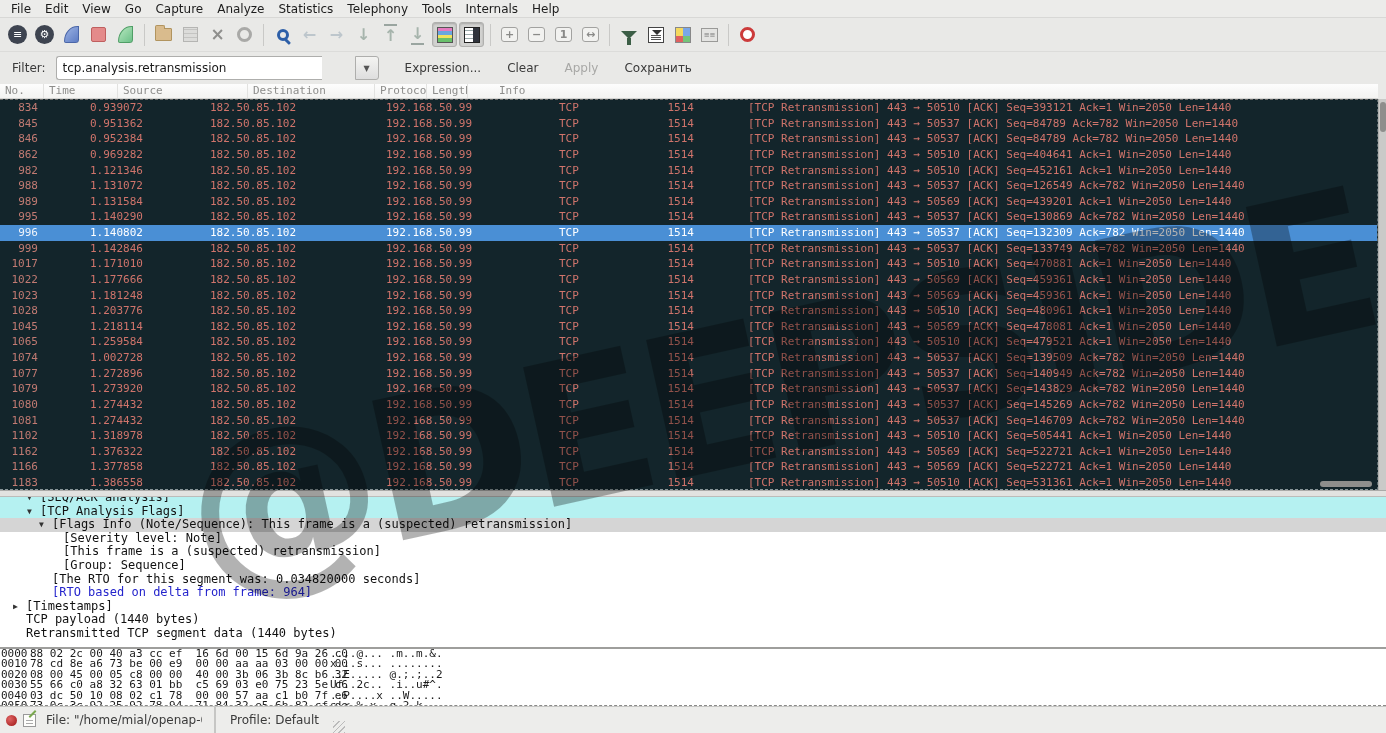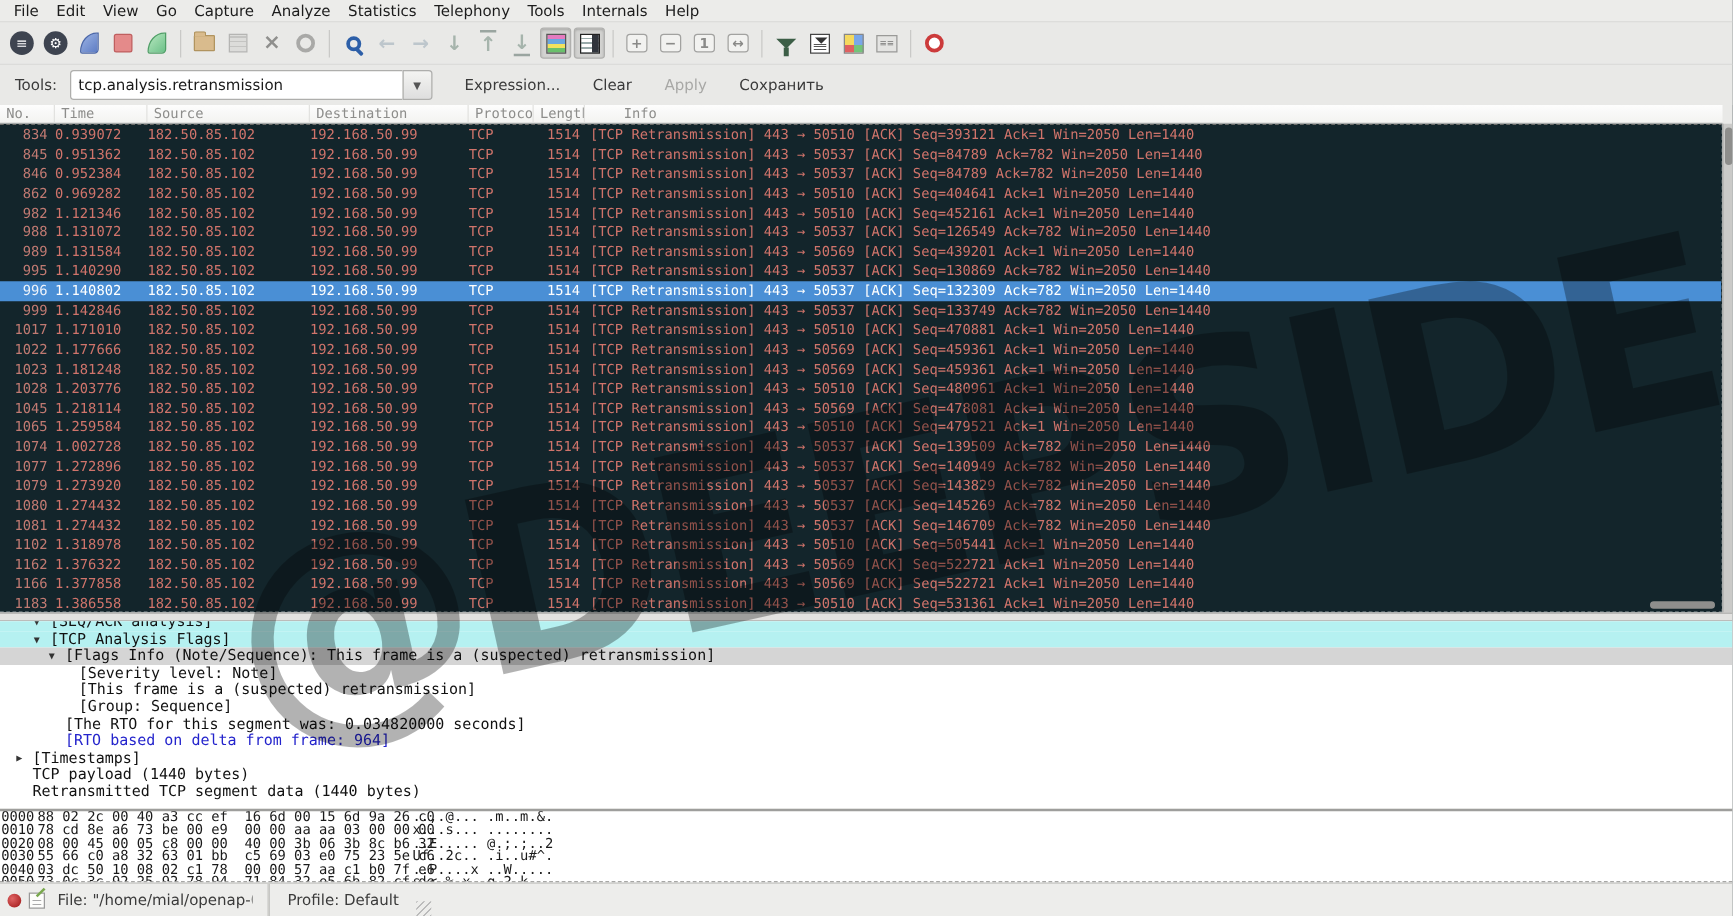--- a/index.html
+++ b/index.html
@@ -56,21 +56,21 @@
   .quads { width:16px; height:16px; border:1px solid #888;
            background:linear-gradient(90deg,#f5d95e 0 50%,#7aa7e8 50% 100%) top/16px 8px no-repeat,
                       linear-gradient(90deg,#e06060 0 50%,#74c47a 50% 100%) bottom/16px 8px no-repeat; }
   .prefbox { width:17px; height:14px; border:1px solid #9a9a98; background:#e4e4e2; color:#777;
              font-size:7px; letter-spacing:0; display:flex; align-items:center; justify-content:center; }
 
   
   .filterbar { position:absolute; left:0; top:52px; width:1386px; height:32px; background:#e9e9e7;
                display:flex; align-items:center; font-size:12px; color:#3a3a3a; }
   .filterbar .flabel { margin-left:12px; }
-  .fcombo { margin-left:10px; display:flex; }
+  .fcombo { margin-left:10px; display:flex;gap:33px; }
   .fcombo input { width:266px; height:24px; border:1px solid #aeaeac; border-right:none;
                   border-radius:3px 0 0 3px; background:#fff; padding:0 6px;
                   font-size:12px; color:#1a1a1a; font-family:"DejaVu Sans", sans-serif; }
   .fdrop { width:24px; height:24px; border:1px solid #aeaeac; border-radius:0 3px 3px 0;
            background:linear-gradient(#f4f4f2,#dedede); display:flex; align-items:center; justify-content:center;
            font-size:8px; color:#555; }
   .fbtn { margin-left:26px; color:#3a3a3a; cursor:default; }
   .fbtn.dim { color:#a8a8a6; }
 
   
@@ -80,21 +80,21 @@
               font-family:"DejaVu Sans Mono", monospace; font-size:11px; color:#8d8d8b; line-height:14px; }
   .pheaders .hc { border-right:1px solid #e2e2e0; padding-left:5px; overflow:hidden; white-space:nowrap; }
   .pheaders .hc:last-child { border-right:none; padding-left:31px; }
 
   
   .plist { position:absolute; left:0; top:99px; width:1378px; height:391px; background:#132630;
            background:#13252b; overflow:hidden; border-top:1px dashed #6c6c6a;
            border-bottom:1px dashed rgba(230,240,240,.55); border-right:1px dashed rgba(230,240,240,.35); }
   .prow { display:grid; grid-template-columns:44px 74px 130px 127px 52px 41px auto; height:15.64px;
           line-height:15.64px; font-family:"DejaVu Sans Mono", monospace; font-size:11px;
-          color:#d0746b; white-space:nowrap; }
+          color:#d0746b; white-space:nowrap;gap:46px; }
   .prow .c-no { text-align:right; padding-right:6px; color:#c17a72; }
   .prow .c-len { text-align:right; padding-right:4px; }
   .prow .c-info { padding-left:4px; }
   .prow .cell { overflow:hidden; }
   .prow.sel { background:#4a8fd5; color:#fff; }
   .prow.sel .c-no { color:#eef3fa; }
   .vscroll { position:absolute; right:0; top:99px; width:8px; height:391px; background:#cacac8;
              border-left:1px solid #b2b2b0; }
   .vthumb { position:absolute; left:1px; top:3px; width:6px; height:30px; background:#8e8e8c; border-radius:3px; }
   .hthumb { position:absolute; right:14px; top:481px; width:52px; height:6px; background:#8e8e8c; border-radius:3px; z-index:3; }
@@ -242,21 +242,21 @@
     <div class="tbtn">
       <span class="prefbox">≡≡</span>
     </div>
     <span class="tsep"></span>
     <div class="tbtn">
       <span class="ring red"></span>
     </div>
   </div>
 
 <div class="filterbar">
-  <span class="flabel">Tools:</span>
+  <span class="flabel">Filter:</span>
   <span class="fcombo">
     <input type="text" value="tcp.analysis.retransmission" style="">
     <span class="fdrop">
         <span>▼</span>
       </span>
   </span>
   <span class="fbtn">Expression...</span>
   <span class="fbtn">Clear</span>
   <span class="fbtn dim">Apply</span>
   <span class="fbtn">Сохранить</span>

